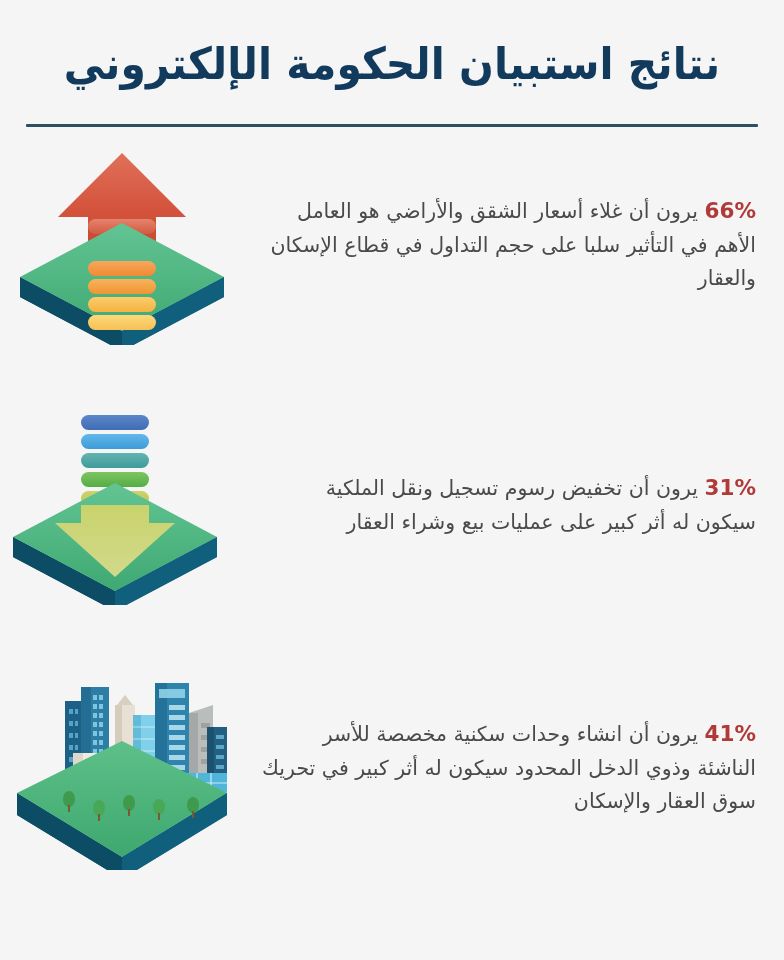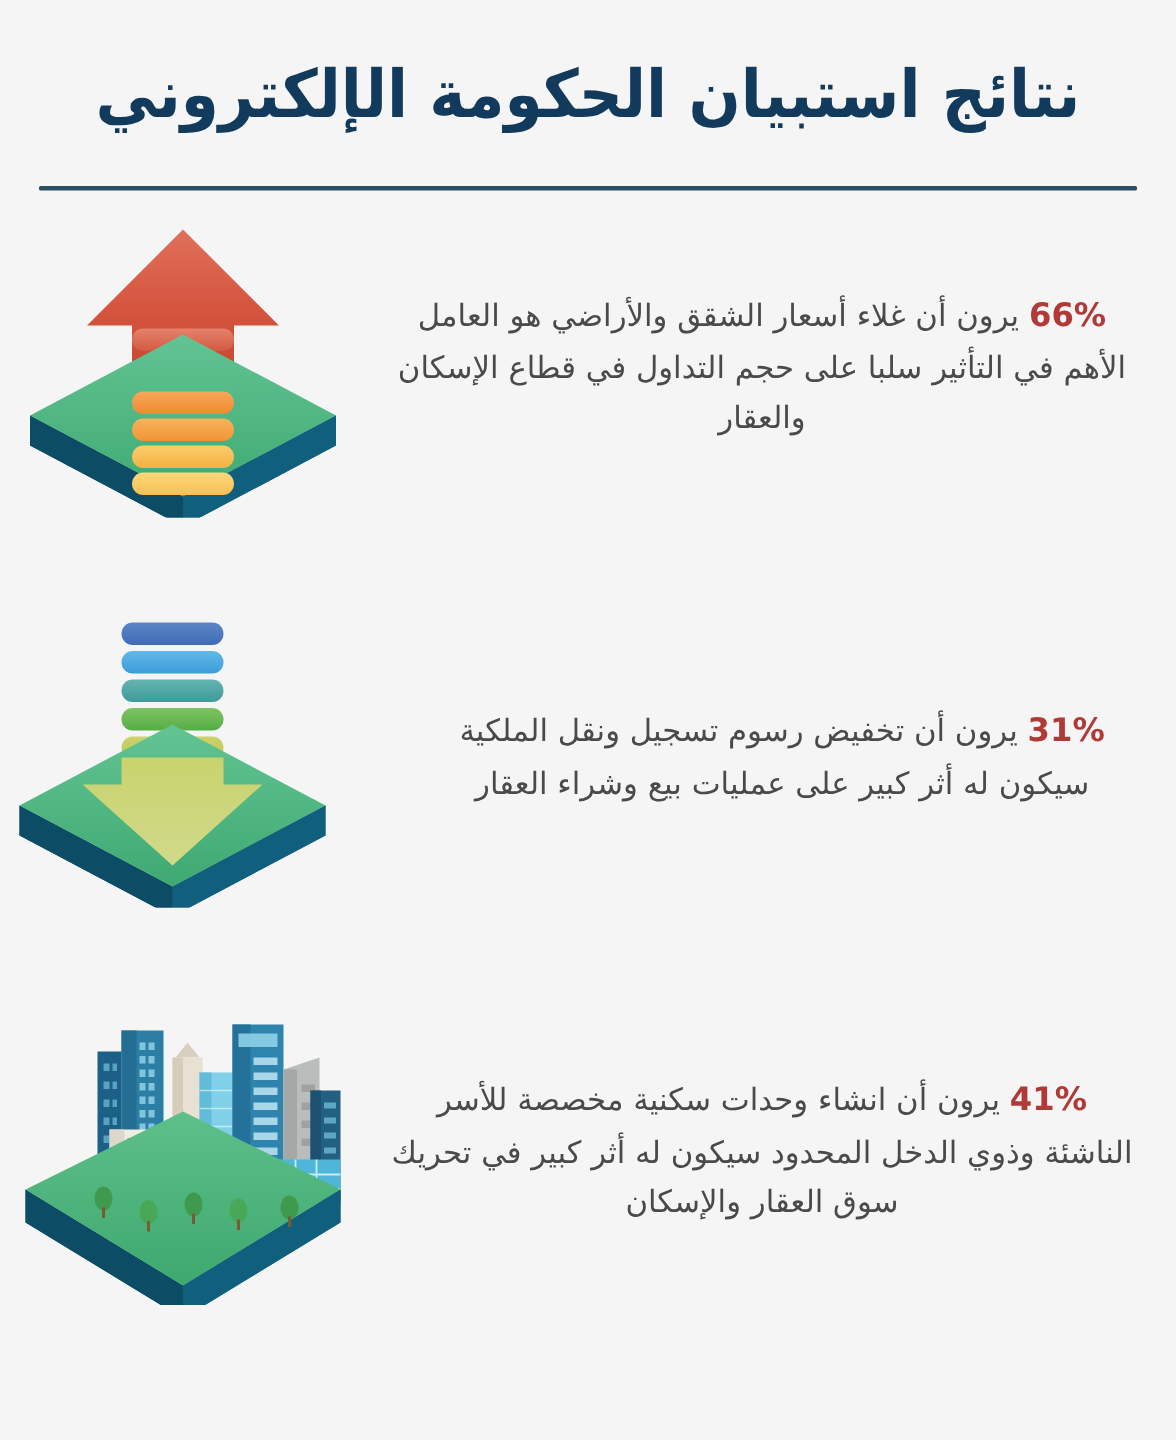--- a/index.html
+++ b/index.html
@@ -71,21 +71,21 @@
   }
   #section-1 { top: 140px;  height: 210px; }
   #section-2 { top: 400px;  height: 210px; gap: 40px; }
   #section-3 { top: 660px;  height: 215px; }
 
   .sec-text {
     width: 540px;
     padding-left: 16px;
     padding-right: 28px;
     box-sizing: border-box;
-    text-align: center;
+    text-align: right;
     direction: rtl;
     color: #4a4a4a;
     font-size: 20.5px;
     line-height: 1.62;
     font-family: "DejaVu Sans", "Liberation Sans", sans-serif;
   }
   .pct {
     color: #b03a37;
     font-weight: bold;
     font-size: 21.5px;

